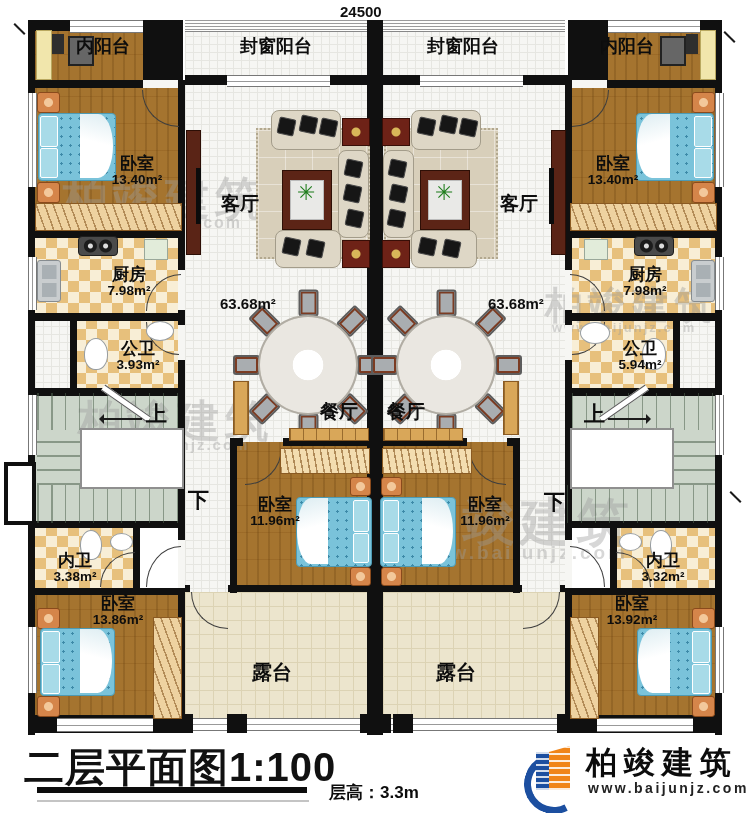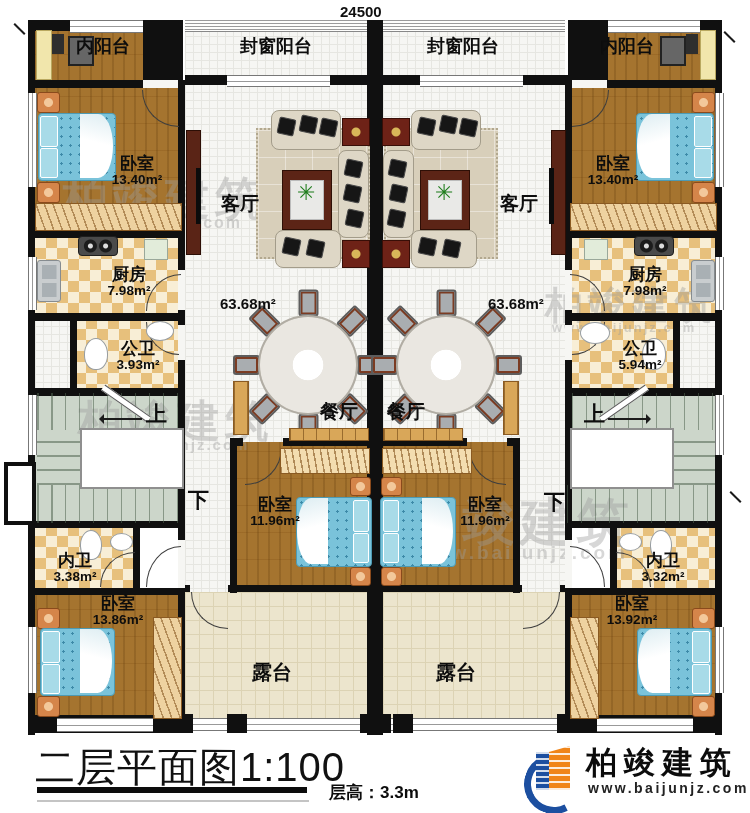--- a/index.html
+++ b/index.html
@@ -422,21 +422,21 @@
     <div>卧室</div>
     <div class="ar">13.86m²</div>
   </div>
   <div class="rl" style="left:592px;top:595px;width:80px;font-size:17px;">
     <div>卧室</div>
     <div class="ar">13.92m²</div>
   </div>
   <div class="rl" style="left:252px;top:662px;font-size:20px;">露台</div>
   <div class="rl" style="left:436px;top:662px;font-size:20px;">露台</div>
 
-  <div class="a" style="left:35px;top:740px;font-size:40px;font-weight:400;letter-spacing:1px;white-space:nowrap;">二层平面图1:100</div>
+  <div class="a" style="left:24px;top:740px;font-size:40px;font-weight:700;letter-spacing:1px;white-space:nowrap;">二层平面图1:100</div>
   <div class="a" style="left:37px;top:787px;width:270px;height:6px;background:#0c0c0c;"></div>
   <div class="a" style="left:37px;top:800px;width:272px;height:2px;background:#c4c4c4;"></div>
   <div class="ftxt" style="left:329px;top:781px;">层高：3.3m</div>
   <div class="a" style="left:520px;top:738px;width:210px;height:70px;">
     <div class="a" style="left:4px;top:16px;width:46px;height:46px;border:7px solid transparent;border-left-color:#1c4fa0;border-bottom-color:#1c4fa0;border-radius:50%;transform:rotate(18deg);"></div>
     <div class="a" style="left:28px;top:8px;width:22px;height:44px;background:#f08519;clip-path:polygon(0 14%,100% 0,100% 100%,0 100%);background-image:repeating-linear-gradient(0deg,rgba(255,255,255,.85) 0 2px,transparent 2px 7px);"></div>
     <div class="a" style="left:16px;top:14px;width:13px;height:38px;background:#1c4fa0;background-image:repeating-linear-gradient(0deg,rgba(255,255,255,.8) 0 2px,transparent 2px 6px);"></div>
     <div class="a" style="left:66px;top:4px;font-size:31px;font-weight:900;letter-spacing:7px;white-space:nowrap;color:#0b0b0b;">柏竣建筑</div>
     <div class="a" style="left:68px;top:42px;font-size:14px;font-weight:700;letter-spacing:2.5px;color:#222;">www.baijunjz.com</div>
   </div>

